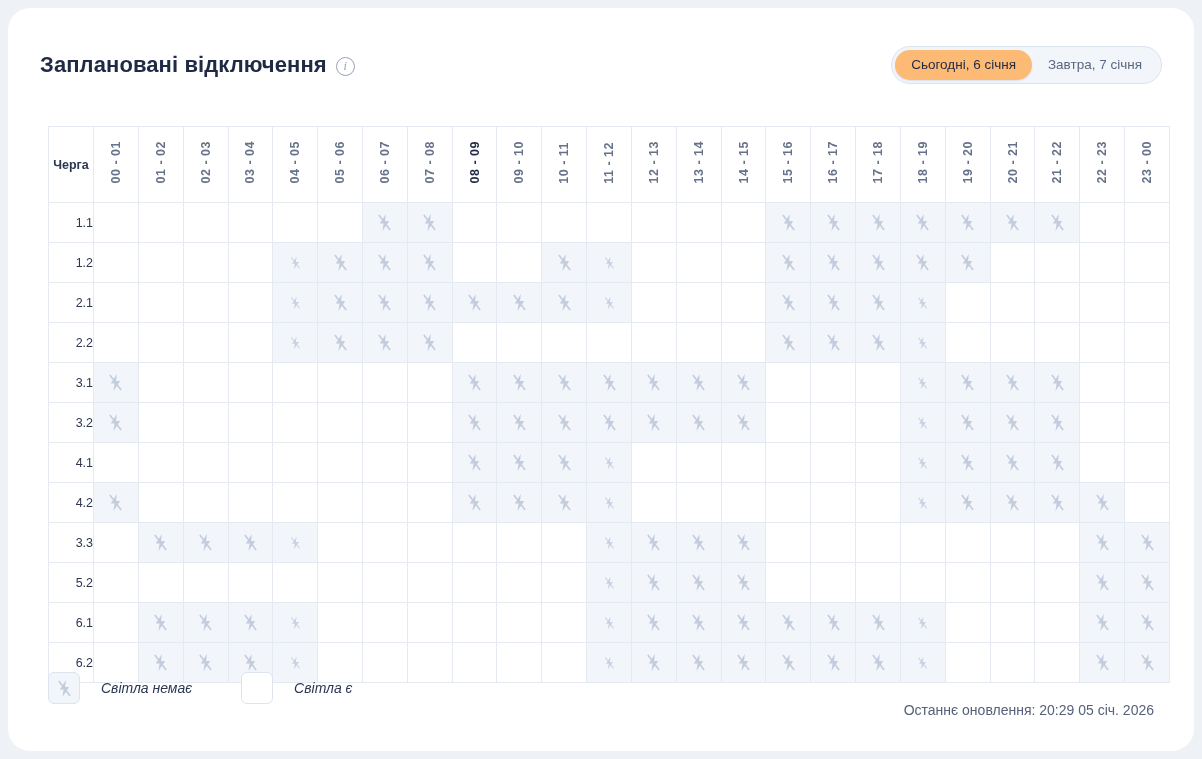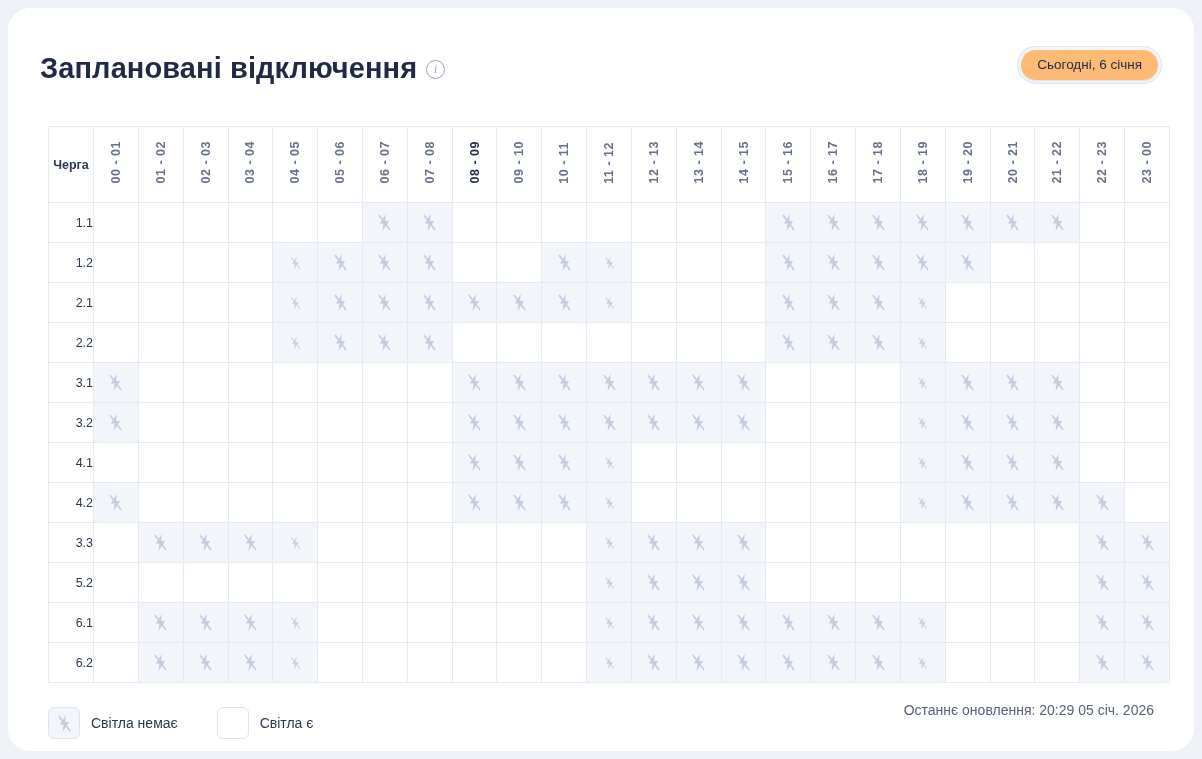--- a/index.html
+++ b/index.html
@@ -34,21 +34,21 @@
   }
   .title-wrap {
     display: flex;
     align-items: center;
     gap: 9px;
     position: absolute;
     left: 0;
     top: 10px;
   }
   .title {
-    font-size: 29px;
+    font-size: 22px;
     font-weight: bold;
     color: #1f2a44;
     letter-spacing: 0.1px;
   }
   .info-icon {
     width: 19px;
     height: 19px;
     border-radius: 50%;
     border: 1.6px solid #98a2b8;
     color: #98a2b8;
@@ -157,24 +157,25 @@
     display: inline-block;
     width: 15px;
     height: 19px;
     vertical-align: middle;
   }
   .bolt.small { width: 11px; height: 14px; opacity: .85; }
 
   .legend {
     position: absolute;
     left: 40px;
-    top: 699px;
+    top: 664px;
     display: flex;
     align-items: center;
-    gap: 11px;
+    gap: 21px;
+    font-style: italic;
   }
   .legend .chip {
     width: 30px;
     height: 30px;
     border: 1px solid #dde4ef;
     border-radius: 6px;
     background: #f2f5fa;
     display: flex;
     align-items: center;
     justify-content: center;
@@ -202,20 +203,21 @@
   <div class="card">
 
     <div class="header">
       <div class="title-wrap">
         <div class="title">Заплановані відключення</div>
         <div class="info-icon">i</div>
       </div>
 
       <div class="day-toggle">
         <div class="day-btn active">Сьогодні, 6 січня</div>
+        <div class="day-btn">Завтра, 7 січня</div>
       </div>
     </div>
 
     <div class="grid-wrap">
       <table class="schedule">
         <thead>
           <tr>
             <th class="corner">Черга</th>
 
           <th class="hour"><span class="vtext">00 - 01</span></th>

